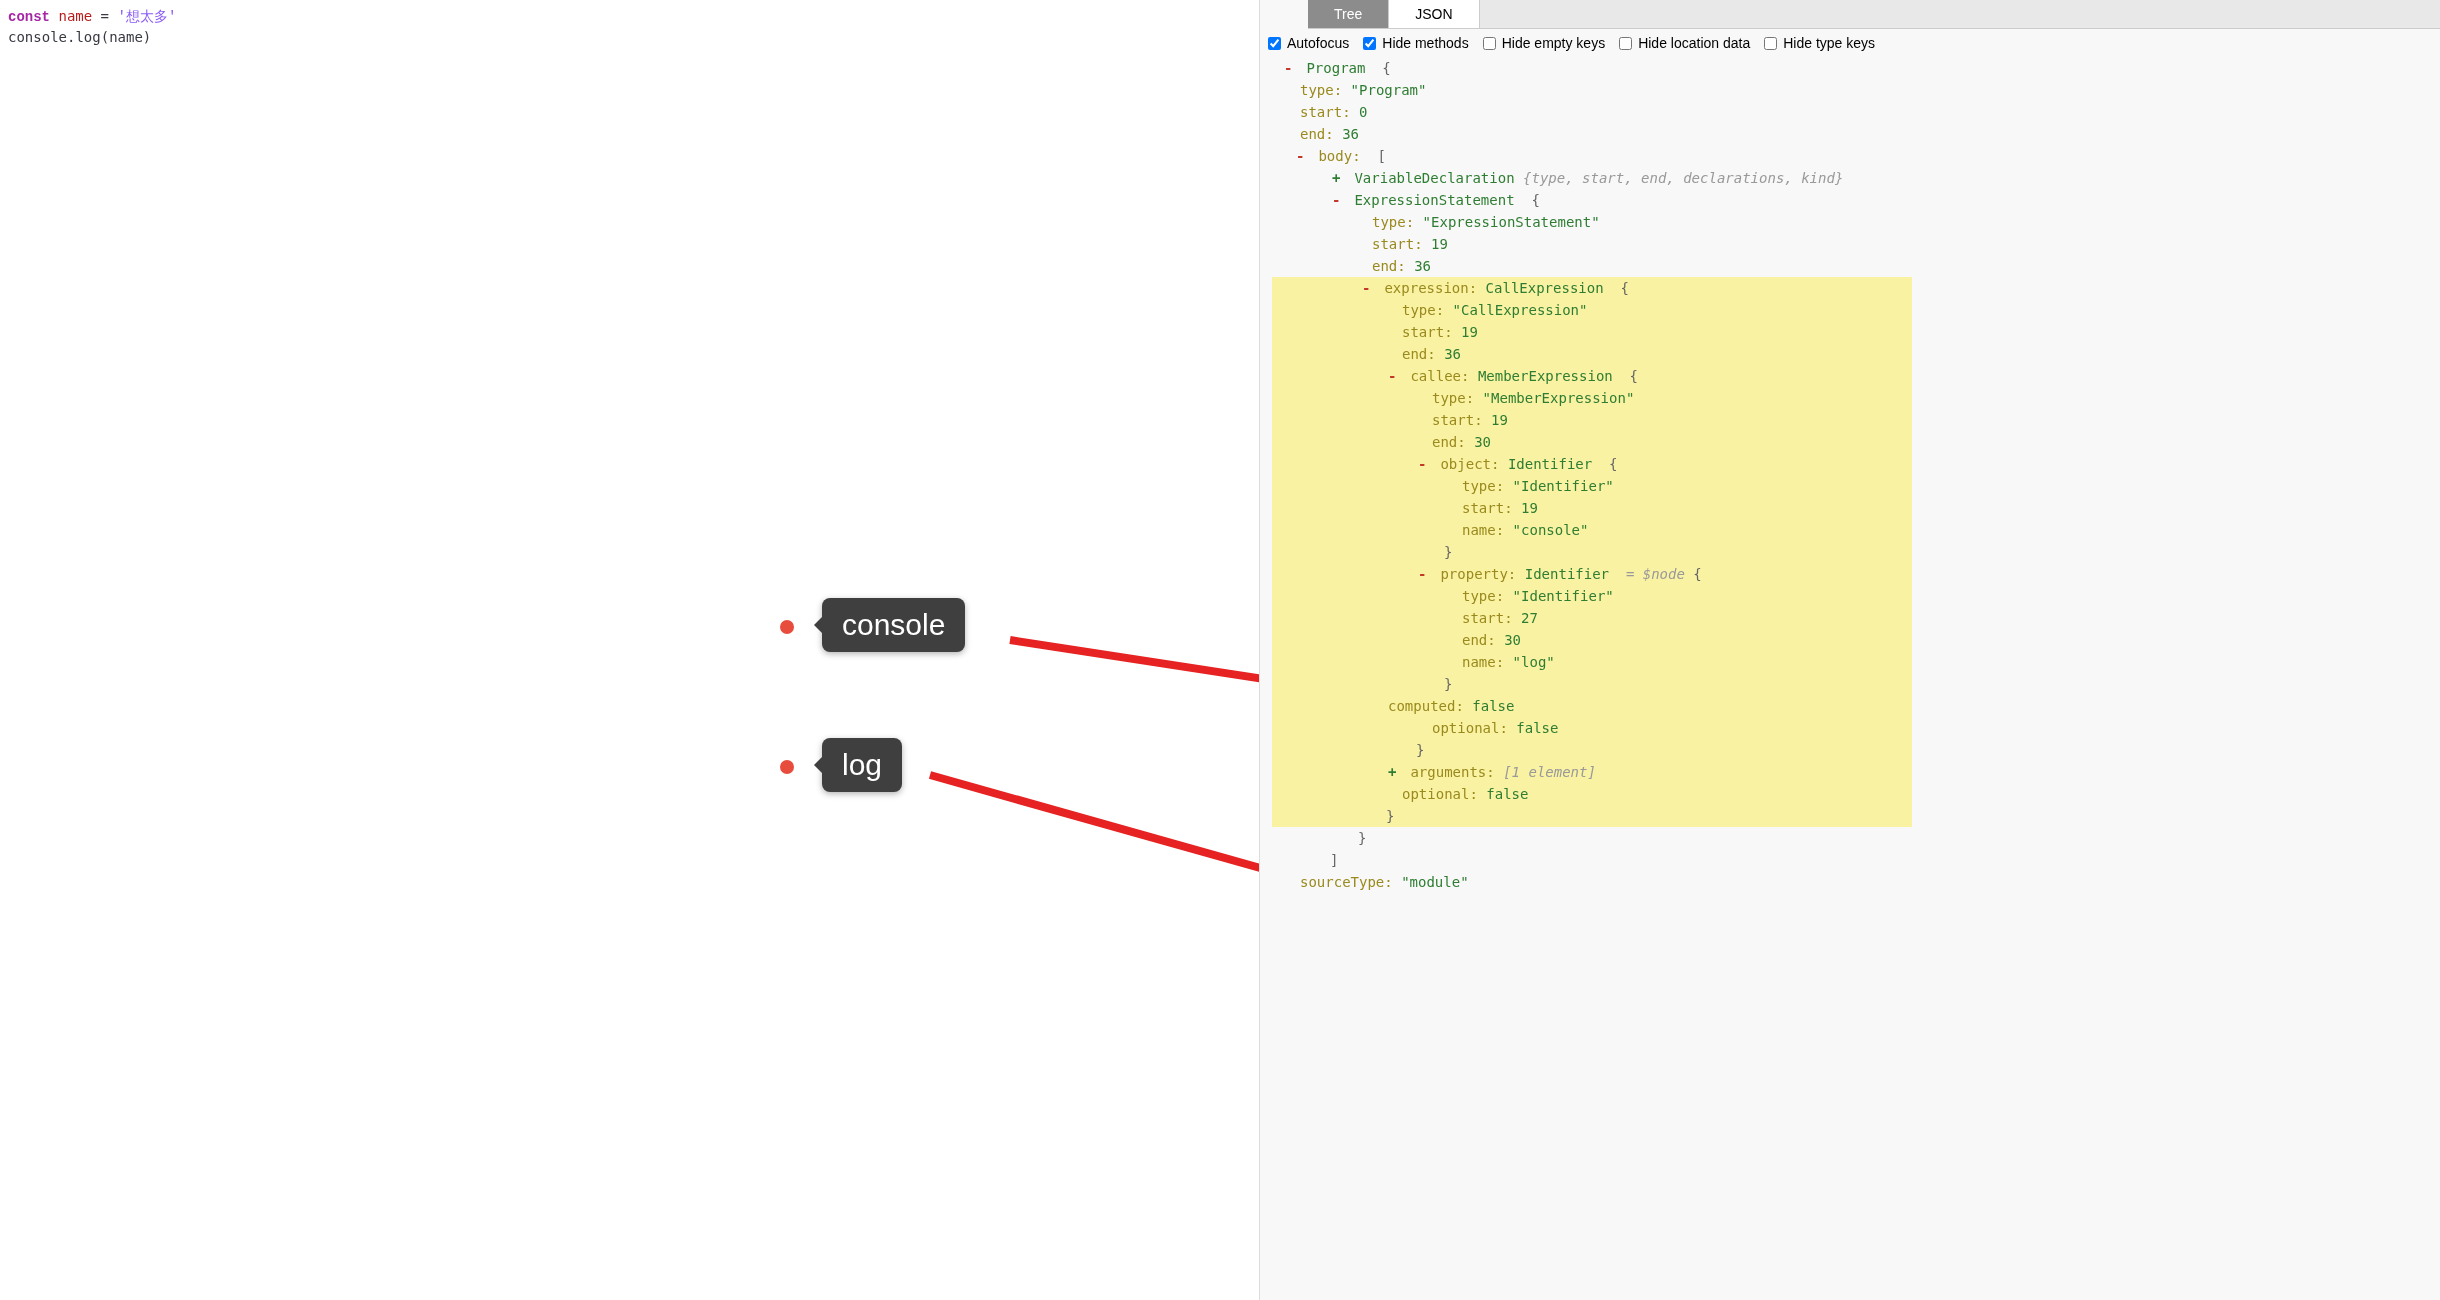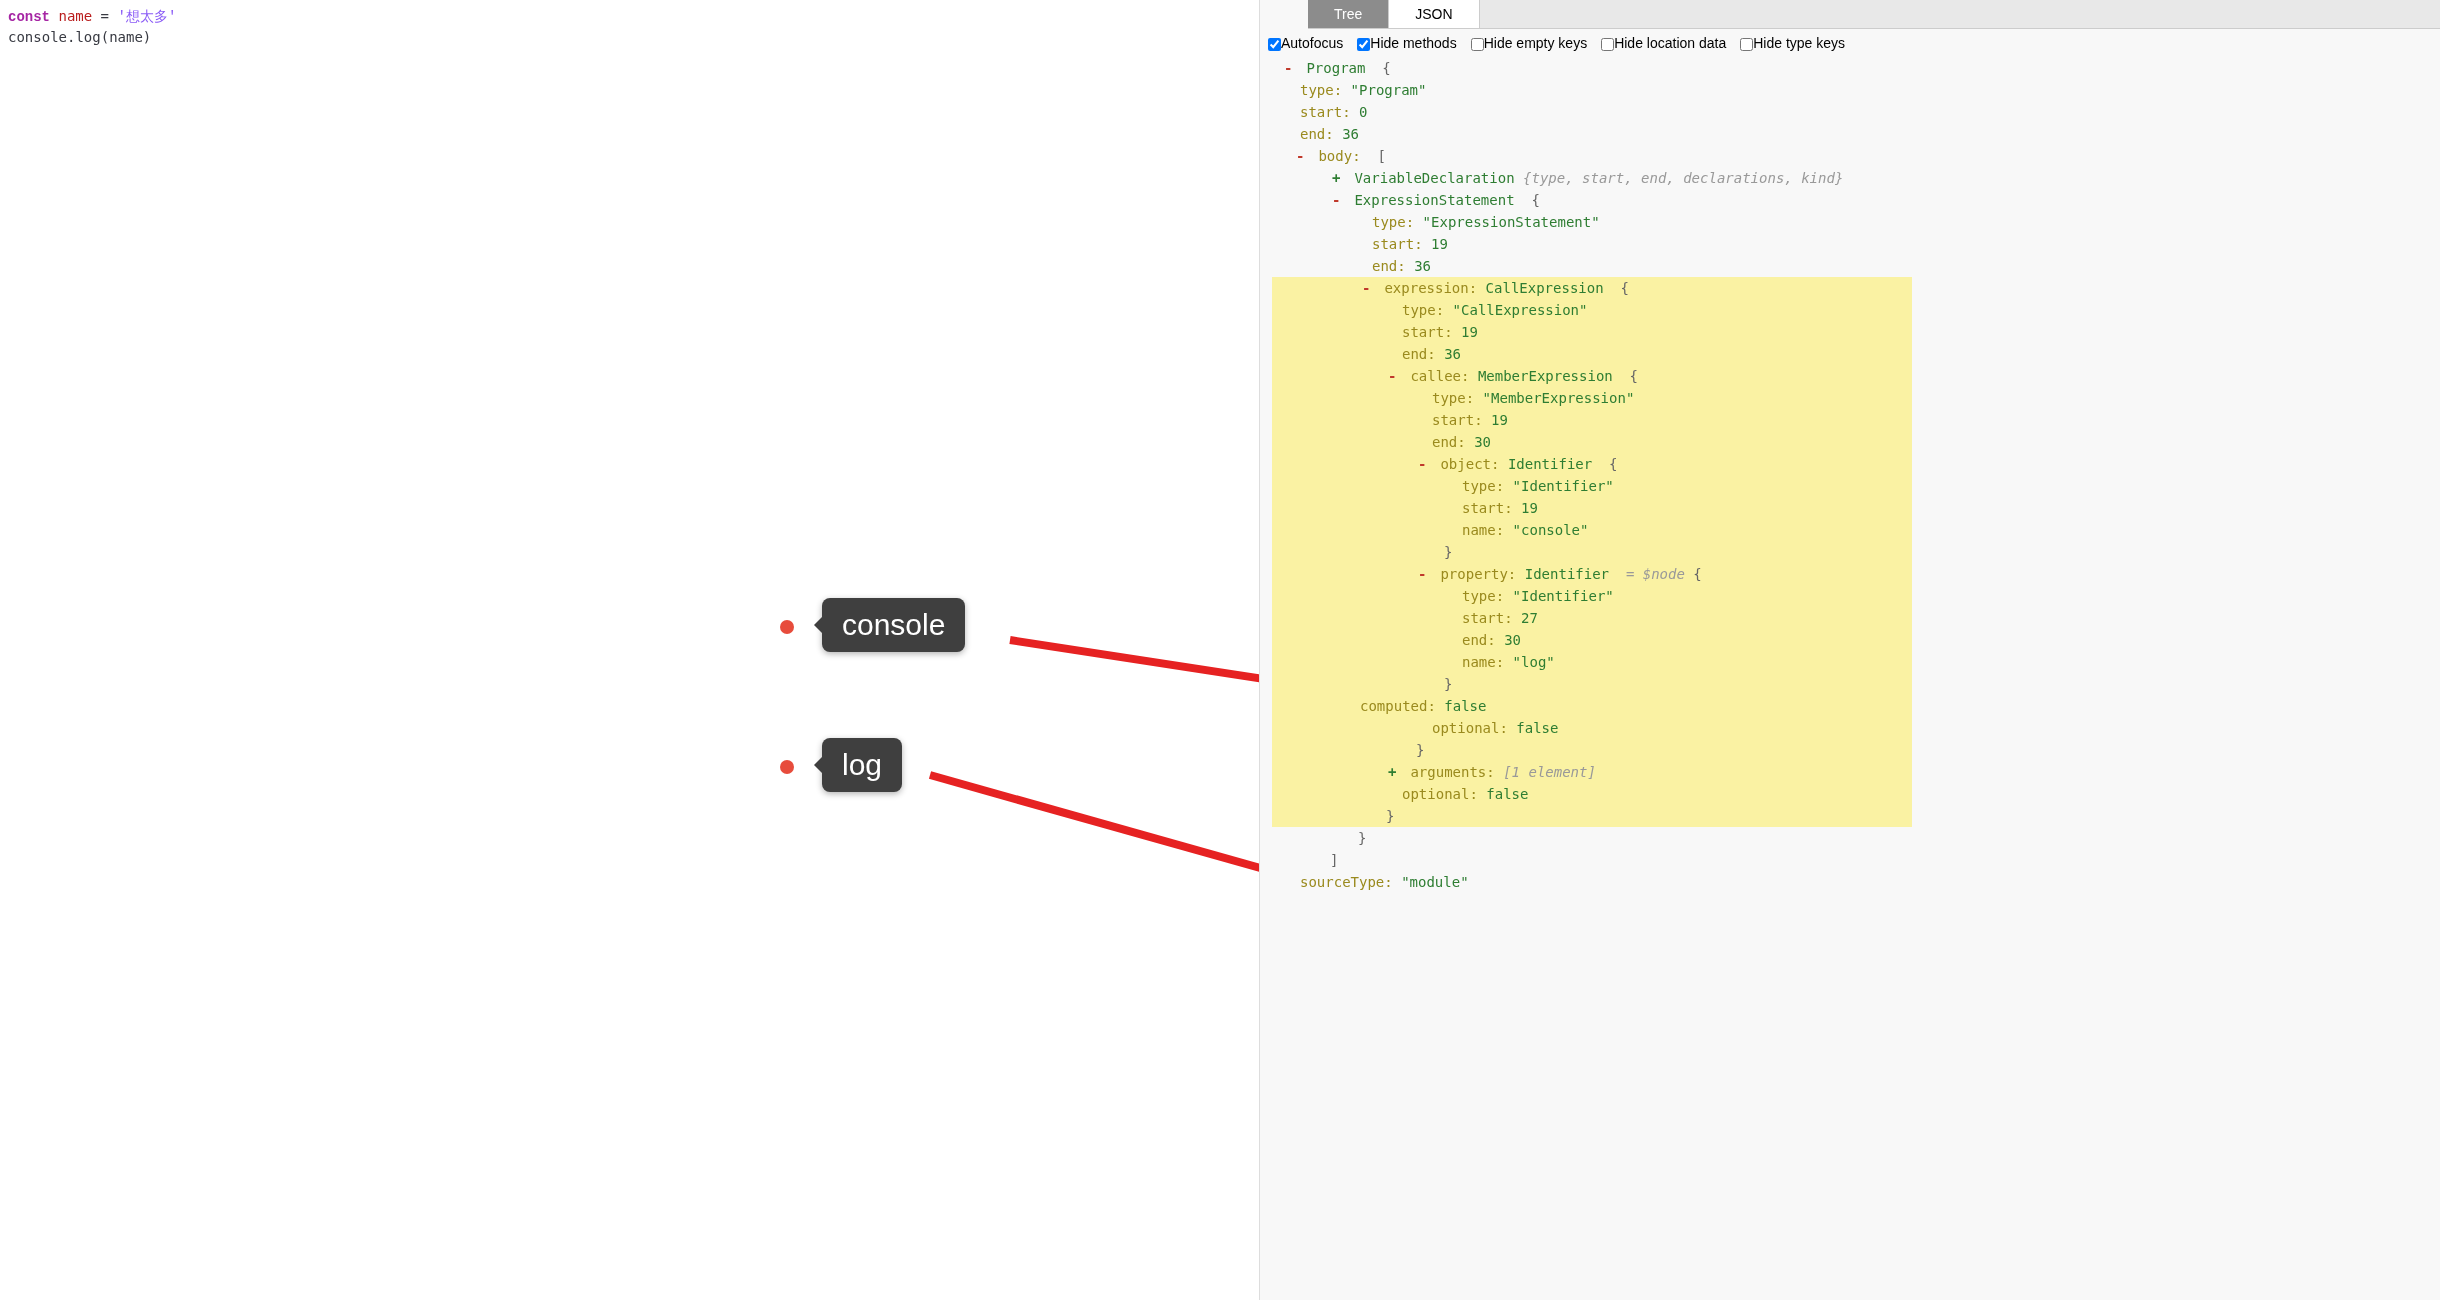--- a/index.html
+++ b/index.html
@@ -50,21 +50,21 @@
 }
 .tab.active { background: #8c8c8c; color: #fff; }
 .opts-bar {
   padding: 6px 8px;
   font-family: -apple-system, sans-serif;
   font-size: 14px;
   display: flex;
   gap: 14px;
   align-items: center;
 }
-.opts-bar label { display: flex; align-items: flex-end; gap: 0; cursor: pointer; }
+.opts-bar label { display: flex; align-items: center; gap: 6px; cursor: pointer; }
 .tree-body {
   flex: 1;
   overflow: auto;
   padding: 0 12px 18px 12px;
   font-size: 14px;
   line-height: 22px;
 }
 .node { padding-left: 28px; }
 .node0 { padding-left: 12px; }
 .row { white-space: pre; }
@@ -197,21 +197,21 @@
     <div class="row highlight" style="padding-left:190px"><span class="key">name:</span> <span class="strval">"console"</span></div>
     <div class="row highlight" style="padding-left:172px"><span class="punct">}</span></div>
 
     <div class="row highlight" style="padding-left:146px"><span class="toggle">-</span> <span class="key">property:</span> <span class="typeName">Identifier</span>  <span class="faded">= $node</span> <span class="punct">{</span></div>
     <div class="row highlight" style="padding-left:190px"><span class="key">type:</span> <span class="strval">"Identifier"</span></div>
     <div class="row highlight" style="padding-left:190px"><span class="key">start:</span> <span class="numval">27</span></div>
     <div class="row highlight" style="padding-left:190px"><span class="key">end:</span> <span class="numval">30</span></div>
     <div class="row highlight" style="padding-left:190px"><span class="key">name:</span> <span class="strval">"log"</span></div>
     <div class="row highlight" style="padding-left:172px"><span class="punct">}</span></div>
 
-    <div class="row highlight" style="padding-left:88px"><span class="key">computed:</span> <span class="boolval">false</span></div>
+    <div class="row highlight" style="padding-left:116px"><span class="key">computed:</span> <span class="boolval">false</span></div>
     <div class="row highlight" style="padding-left:160px"><span class="key">optional:</span> <span class="boolval">false</span></div>
     <div class="row highlight" style="padding-left:144px"><span class="punct">}</span></div>
 
     <div class="row highlight" style="padding-left:116px"><span class="toggle" style="color:#2e7d32">+</span> <span class="key">arguments:</span> <span class="faded">[1 element]</span></div>
     <div class="row highlight" style="padding-left:130px"><span class="key">optional:</span> <span class="boolval">false</span></div>
     <div class="row highlight" style="padding-left:114px"><span class="punct">}</span></div>
     </div>
 
     <div class="row" style="padding-left:86px"><span class="punct">}</span></div>
     <div class="row" style="padding-left:58px"><span class="punct">]</span></div>

